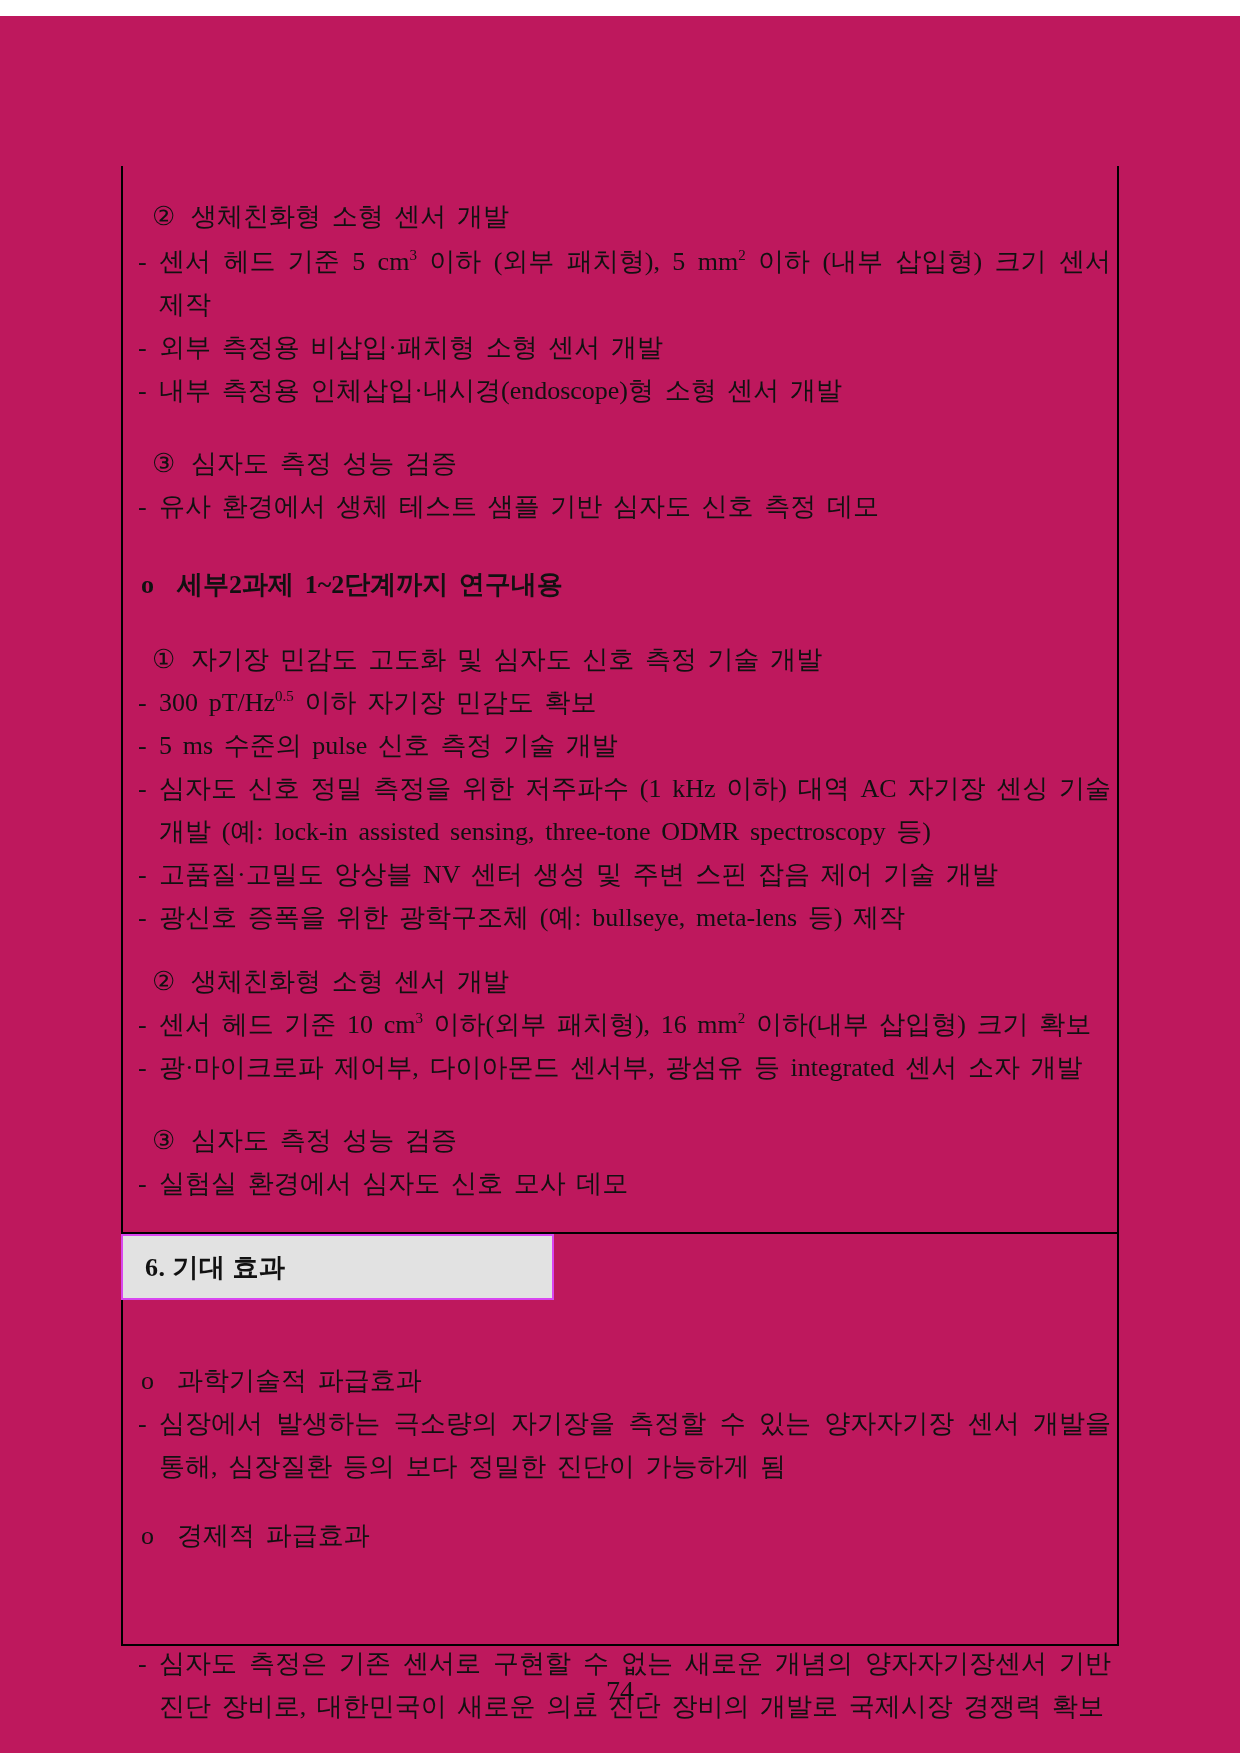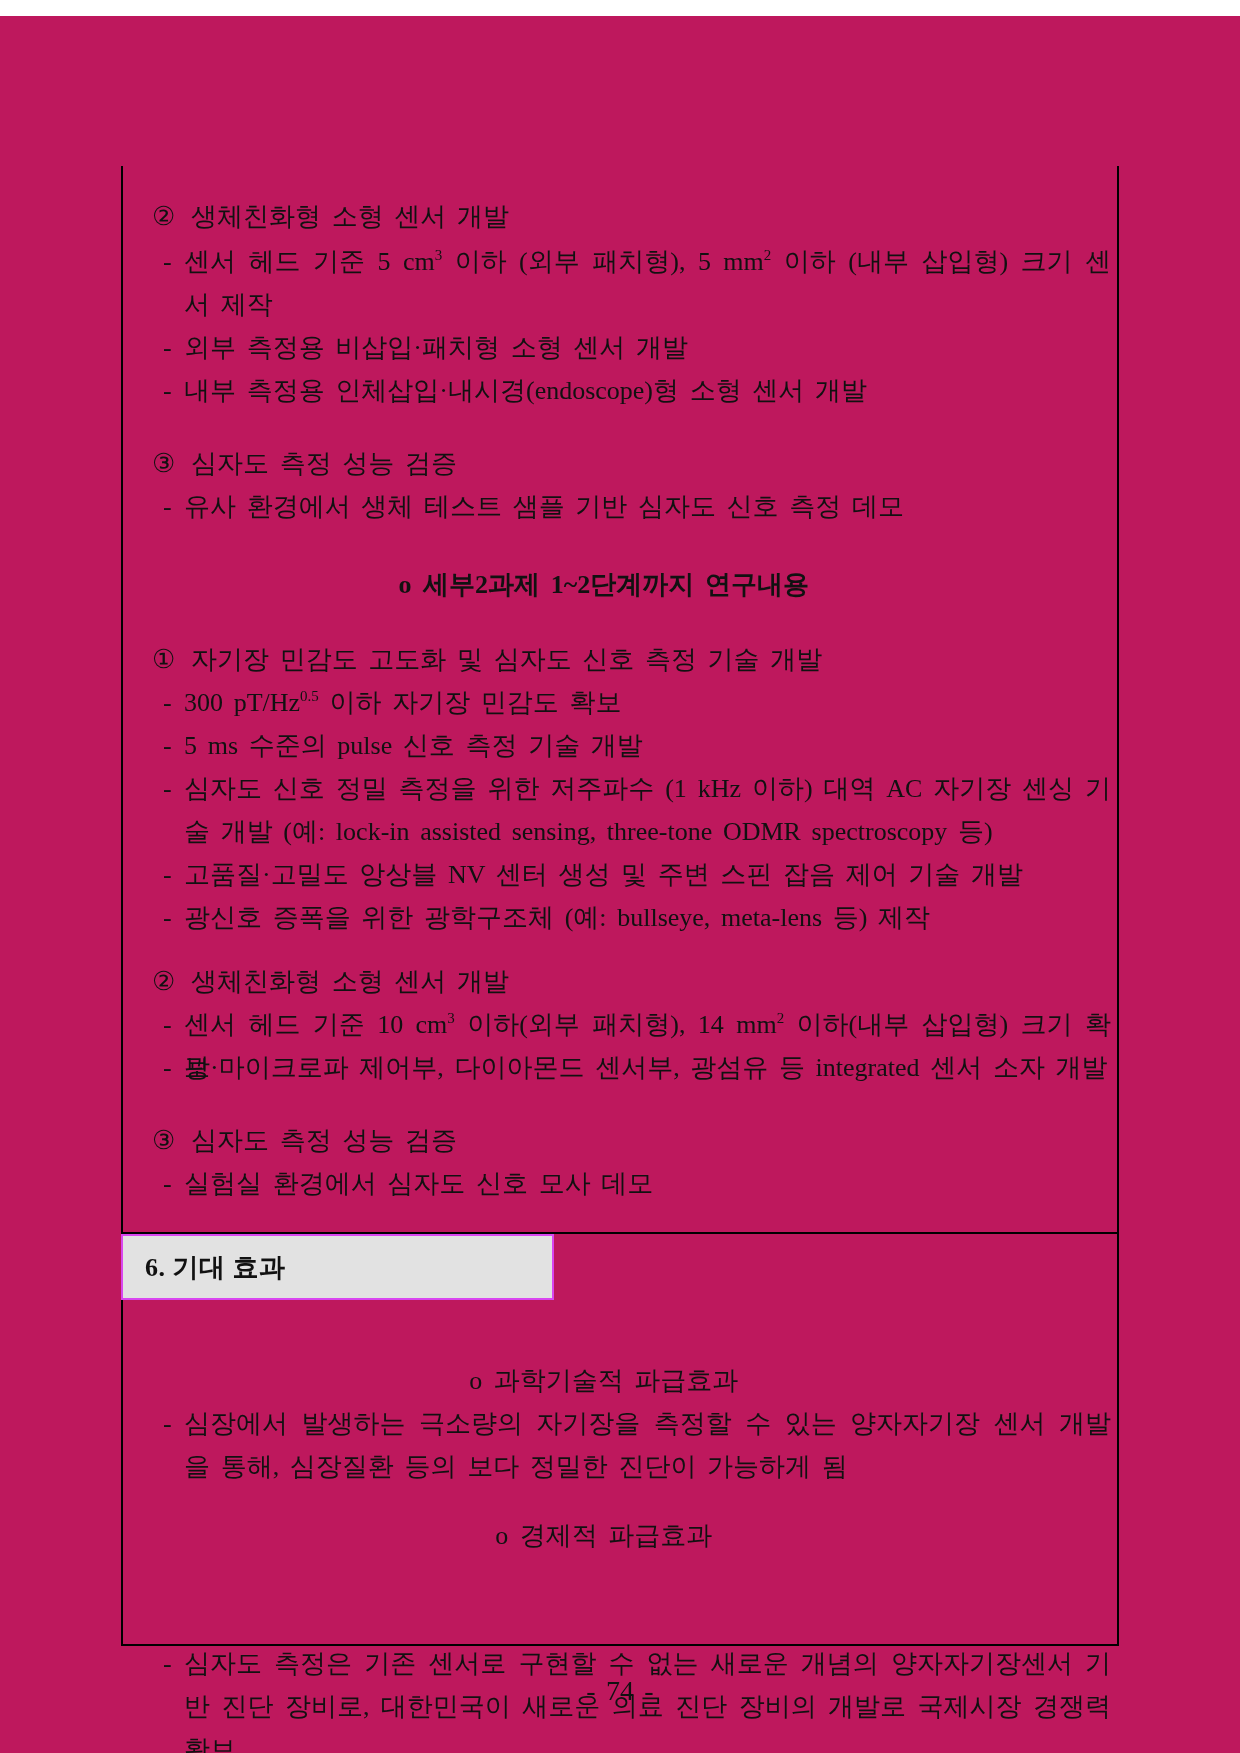--- a/index.html
+++ b/index.html
@@ -56,23 +56,23 @@
     box-sizing:border-box;
     font-size:26px;
     line-height:43px;
     word-spacing:0.16em;
     text-align:justify;
     padding-right:8px;
   }
   .para .marker{display:inline-block;text-indent:0;}
   .p-num {padding-left:70px;text-indent:-39px;}
   .p-num .marker{width:39px;}
-  .p-dash{padding-left:63px;text-indent:-21px;}
+  .p-dash{padding-left:38px;text-indent:-21px;}
   .p-dash .marker{width:21px;}
-  .p-ohead{text-indent:-36px;text-align:center;}
+  .p-ohead{padding-left:56px;text-indent:-36px;text-align:left;}
   .p-ohead .marker{width:36px;}
   .bold{font-weight:bold;}
   sup{
     font-size:15px;
     line-height:0;
     vertical-align:super;
   }
   .page-number{
     position:absolute;
     left:121px; top:1660px;
@@ -112,21 +112,21 @@
   <p class="para p-dash" style="top:708px"><span class="marker">-</span><span>5 ms 수준의 pulse 신호 측정 기술 개발</span></p>
 
   <p class="para p-dash" style="top:751px"><span class="marker">-</span><span>심자도 신호 정밀 측정을 위한 저주파수 (1 kHz 이하) 대역 AC 자기장 센싱 기술 개발 (예: lock-in assisted sensing, three-tone ODMR spectroscopy 등)</span></p>
 
   <p class="para p-dash" style="top:837px"><span class="marker">-</span><span>고품질·고밀도 앙상블 NV 센터 생성 및 주변 스핀 잡음 제어 기술 개발</span></p>
 
   <p class="para p-dash" style="top:880px"><span class="marker">-</span><span>광신호 증폭을 위한 광학구조체 (예: bullseye, meta-lens 등) 제작</span></p>
 
   <p class="para p-num" style="top:944px"><span class="marker">②</span><span>생체친화형 소형 센서 개발</span></p>
 
-  <p class="para p-dash" style="top:987px"><span class="marker">-</span><span>센서 헤드 기준 10 cm</span><sup>3</sup><span> 이하(외부 패치형), 14 mm</span><sup>2</sup><span> 이하(내부 삽입형) 크기 확보</span></p>
+  <p class="para p-dash" style="top:987px"><span class="marker">-</span><span>센서 헤드 기준 10 cm</span><sup>3</sup><span> 이하(외부 패치형), 16 mm</span><sup>2</sup><span> 이하(내부 삽입형) 크기 확보</span></p>
 
   <p class="para p-dash" style="top:1030px"><span class="marker">-</span><span>광·마이크로파 제어부, 다이아몬드 센서부, 광섬유 등 integrated 센서 소자 개발</span></p>
 
   <p class="para p-num" style="top:1103px"><span class="marker">③</span><span>심자도 측정 성능 검증</span></p>
 
   <p class="para p-dash" style="top:1146px"><span class="marker">-</span><span>실험실 환경에서 심자도 신호 모사 데모</span></p>
 
   <div class="section-header-box">
     <span class="label">6. 기대 효과</span>
   </div>

